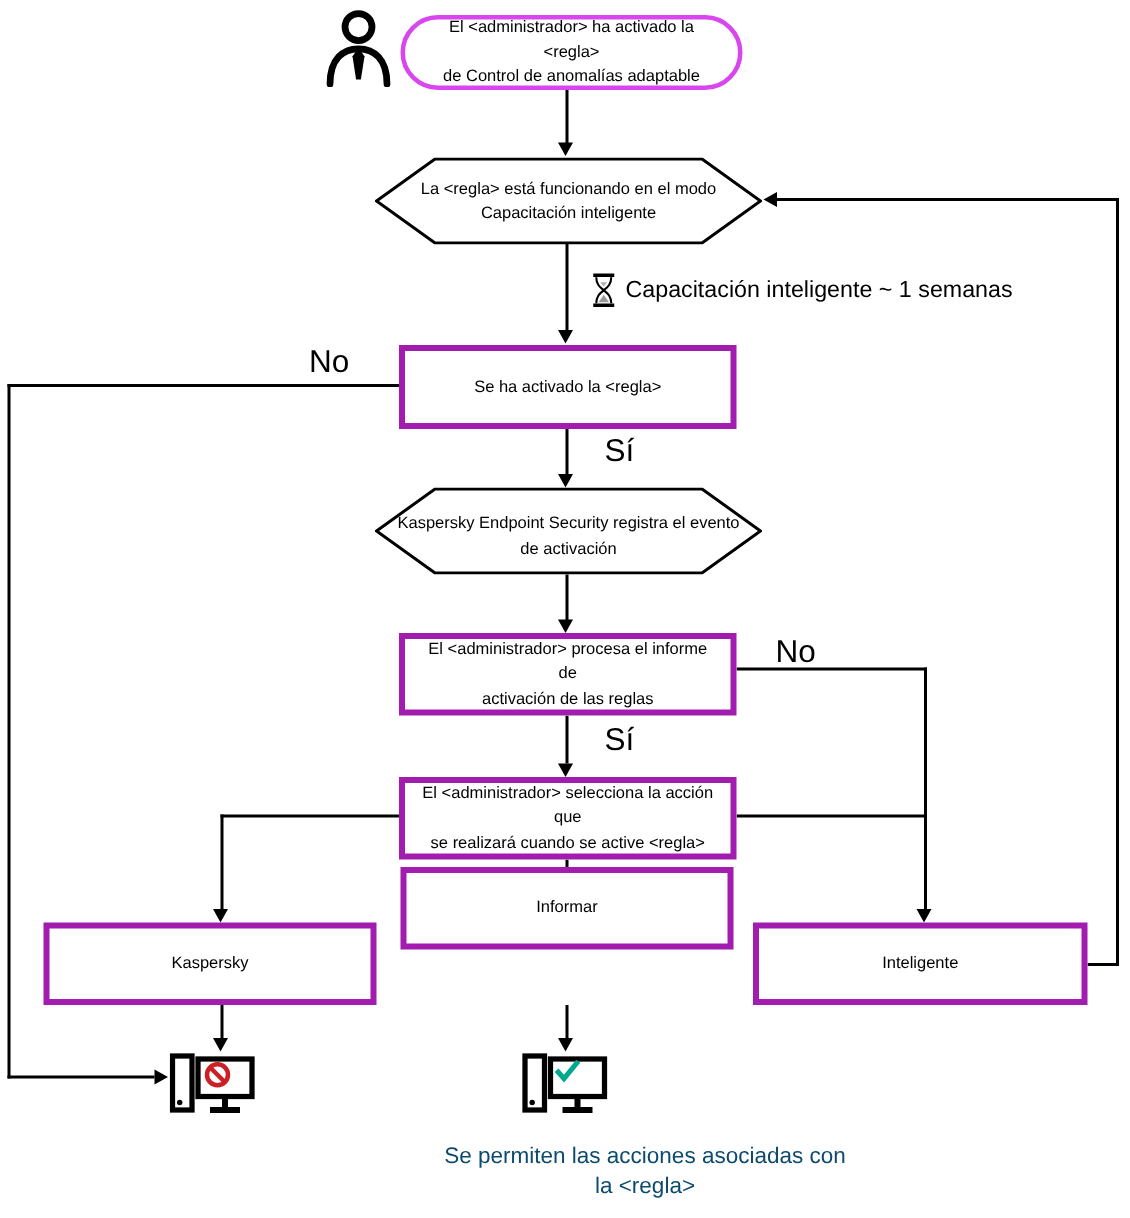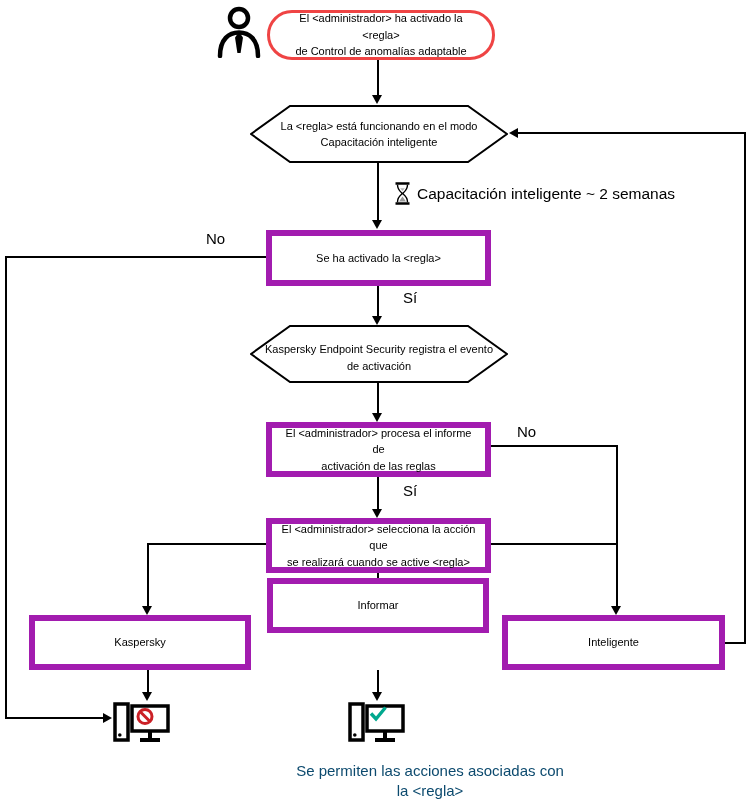--- a/index.html
+++ b/index.html
@@ -11,29 +11,29 @@
   .h-line { height:2px; }
   .v-line { width:2px; }
 
   .ah { position:absolute; width:0; height:0; }
   .ah-down  { border-left:5px solid transparent; border-right:5px solid transparent; border-top:9px solid #000; }
   .ah-right { border-top:5px solid transparent; border-bottom:5px solid transparent; border-left:9px solid #000; }
   .ah-left  { border-top:5px solid transparent; border-bottom:5px solid transparent; border-right:9px solid #000; }
 
   .node { position:absolute; display:flex; align-items:center; justify-content:center;
           text-align:center; font-size:11px; line-height:1.5; white-space:pre-line; background:#fff; }
-  .rect { border:6px solid #a21caf; }
-  .stadium { border:3px solid #ef4444; border-radius:26px; }
+  .rect { border:4px solid #a21caf; }
+  .stadium { border:3px solid #d946ef; border-radius:26px; }
 
   .hex-wrap { position:absolute; }
   .hex-wrap svg { position:absolute; left:0; top:0; }
   .hex-label { position:absolute; inset:0; display:flex; align-items:center; justify-content:center;
                text-align:center; font-size:11px; line-height:1.5; white-space:pre-line; }
 
-  .edge-label { position:absolute; font-size:15px; }
+  .edge-label { position:absolute; font-size:21px; }
   .timer-label { position:absolute; font-size:15.5px; }
   .caption { position:absolute; font-size:15px; text-align:center; line-height:1.35; white-space:pre-line; }
   .icon { position:absolute; }
 </style>
 </head>
 <body>
 
 <div class="canvas">
 
   <div class="v-line" style="left:377px; top:60px; height:36px;"></div>
@@ -114,21 +114,21 @@
   <div class="edge-label" style="left:403px; top:289px;">Sí</div>
   <div class="edge-label" style="left:517px; top:423px;">No</div>
   <div class="edge-label" style="left:403px; top:482px;">Sí</div>
 
   <svg class="icon" style="left:394px; top:182px;" width="17" height="23" viewBox="0 0 17 23">
     <path d="M1.5 1.5 H15.5 M1.5 21.5 H15.5" stroke="#000" stroke-width="2.4" fill="none"></path>
     <path d="M3.5 2.8 C3.5 8 6.5 9.8 8.5 11.5 C6.5 13.2 3.5 15 3.5 20.2 M13.5 2.8 C13.5 8 10.5 9.8 8.5 11.5 C10.5 13.2 13.5 15 13.5 20.2" stroke="#000" stroke-width="1.4" fill="none"></path>
     <path d="M6.2 6.2 H10.8 L8.5 9 Z" fill="#b0b0b0"></path>
     <path d="M5 19.5 L8.5 14.5 L12 19.5 Z" fill="#9a9a9a"></path>
   </svg>
-  <div class="timer-label" style="left:417px; top:185px;">Capacitación inteligente ~ 2 semanas</div>
+  <div class="timer-label" style="left:417px; top:185px;">Capacitación inteligente ~ 1 semanas</div>
 
   <svg class="icon" style="left:216px; top:6px;" width="46" height="52" viewBox="0 0 46 52">
     <circle cx="23" cy="12" r="9" fill="none" stroke="#000" stroke-width="4.5"></circle>
     <path d="M4 50 C4 33 13 26.5 23 26.5 C33 26.5 42 33 42 50" fill="none" stroke="#000" stroke-width="4.5" stroke-linecap="round"></path>
     <path d="M23 26 L27 31.5 L24.6 47 L21.4 47 L19 31.5 Z" fill="#000"></path>
   </svg>
 
   <svg class="icon" style="left:113px; top:702px;" width="58" height="44" viewBox="0 0 58 44">
     <rect x="2" y="2" width="13" height="36" fill="#fff" stroke="#000" stroke-width="3.5"></rect>
     <circle cx="6.8" cy="33" r="1.8" fill="#000"></circle>

